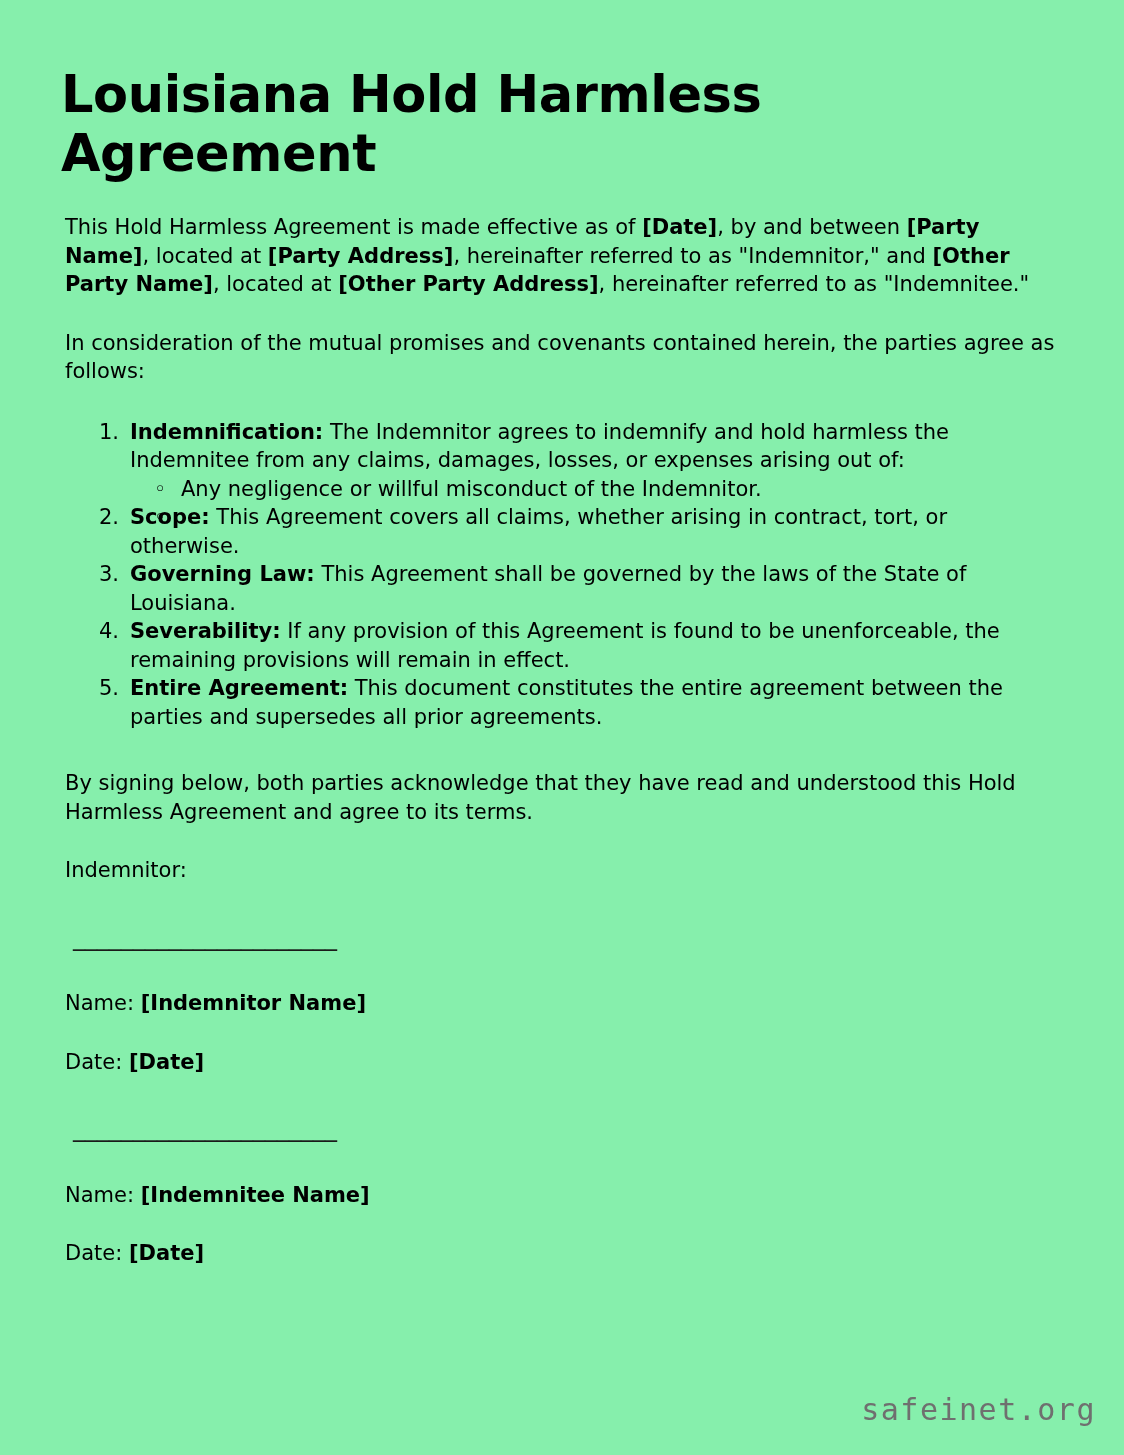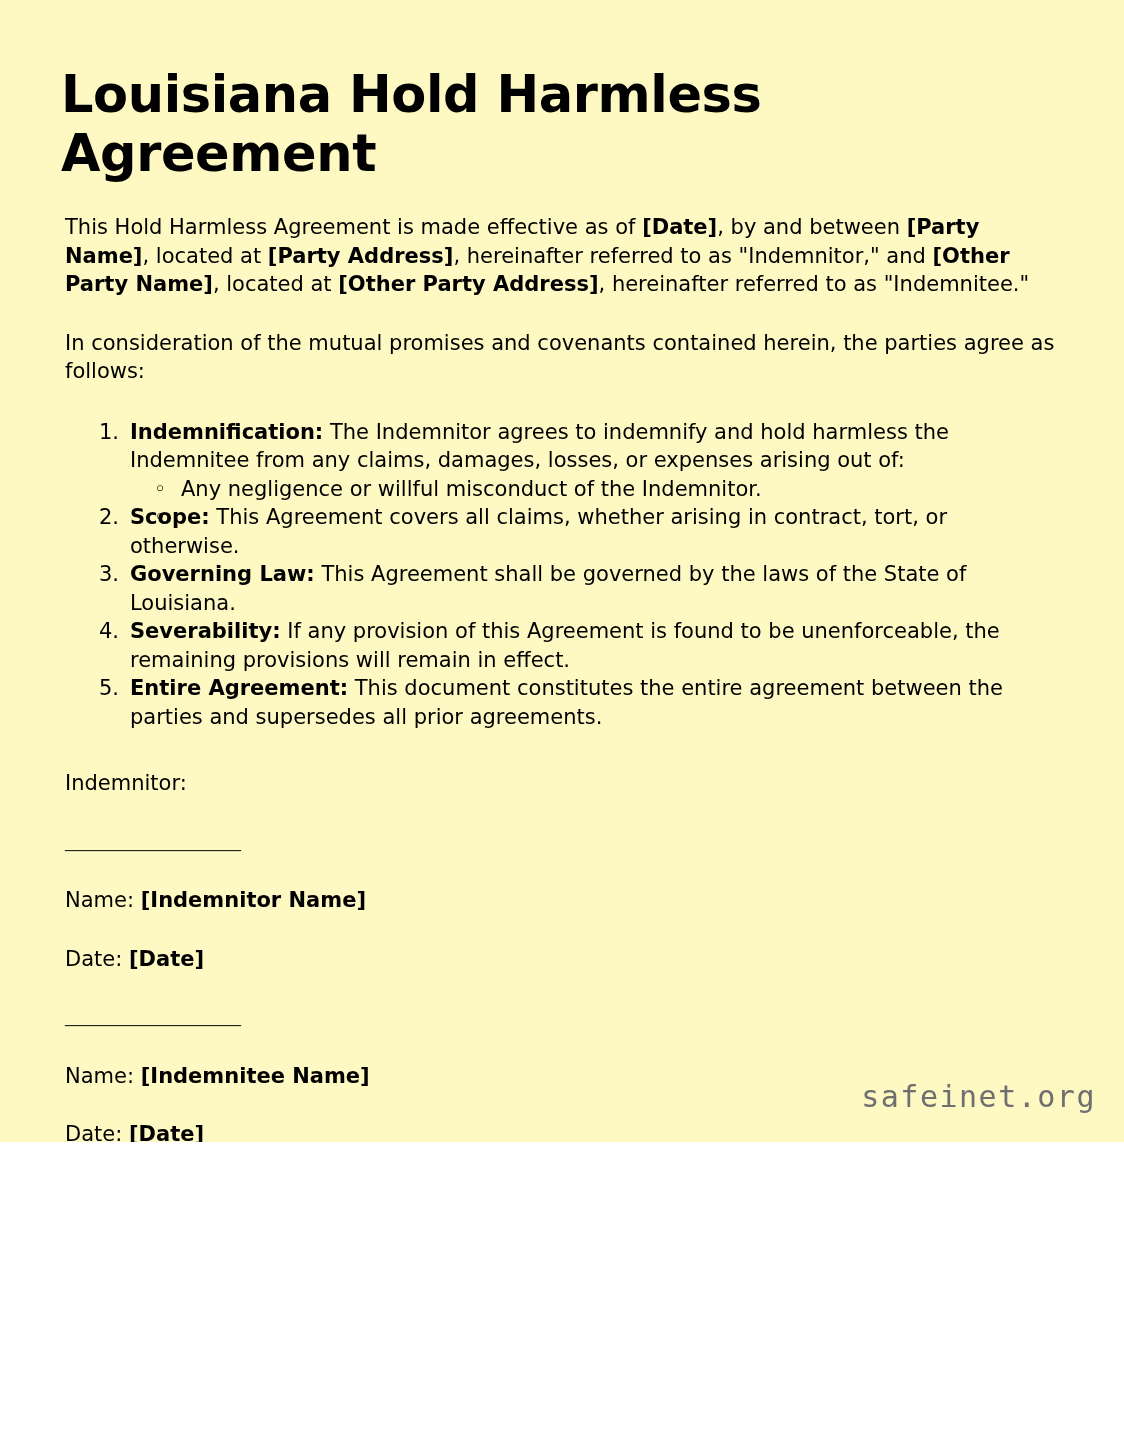--- a/index.html
+++ b/index.html
@@ -9,22 +9,22 @@
     background: #ffffff;
   }
   body {
     font-family: "DejaVu Sans", "Liberation Sans", sans-serif;
     color: #000000;
     -webkit-font-smoothing: antialiased;
   }
   .page {
     position: relative;
     width: 1124px;
-    height: 1142px;
-    background: #fef9c3;
+    height: 1455px;
+    background: #86efac;
     overflow: hidden;
     box-sizing: border-box;
   }
   .doc {
     position: absolute;
     left: 61px;
     top: 0;
     width: 1001px;
   }
   .doc-title {
@@ -86,25 +86,25 @@
     line-height: 28.5px;
   }
   ul.sub-list > li > .dot-marker {
     position: absolute;
     left: 24px;
     top: 0;
     font-size: 21px;
     line-height: 28.5px;
   }
   .sig-line {
-    font-size: 16px;
+    font-size: 24px;
     line-height: 28.5px;
     letter-spacing: 0;
     padding-top: 26px;
-    margin: 4px;
+    margin: 12px;
     white-space: pre;
     color: #1a1a1a;
   }
   .watermark {
     position: absolute;
     right: 28px;
     bottom: 28px;
     font-family: "DejaVu Sans Mono", "Liberation Mono", monospace;
     font-size: 30px;
     letter-spacing: 1.5px;
@@ -147,20 +147,21 @@
       <li>
         <span class="num-marker"></span><b>Severability:</b><span> If any provision of this Agreement is found to be unenforceable, the remaining provisions will remain in effect.</span>
       </li>
 
       <li>
         <span class="num-marker"></span><b>Entire Agreement:</b><span> This document constitutes the entire agreement between the parties and supersedes all prior agreements.</span>
       </li>
 
     </ol>
 
+    <p class="para">By signing below, both parties acknowledge that they have read and understood this Hold Harmless Agreement and agree to its terms.</p>
 
     <p class="para">Indemnitor:</p>
 
     <p class="sig-line">______________________</p>
 
     <p class="para"><span>Name: </span><b>[Indemnitor Name]</b></p>
 
     <p class="para"><span>Date: </span><b>[Date]</b></p>
 
 

